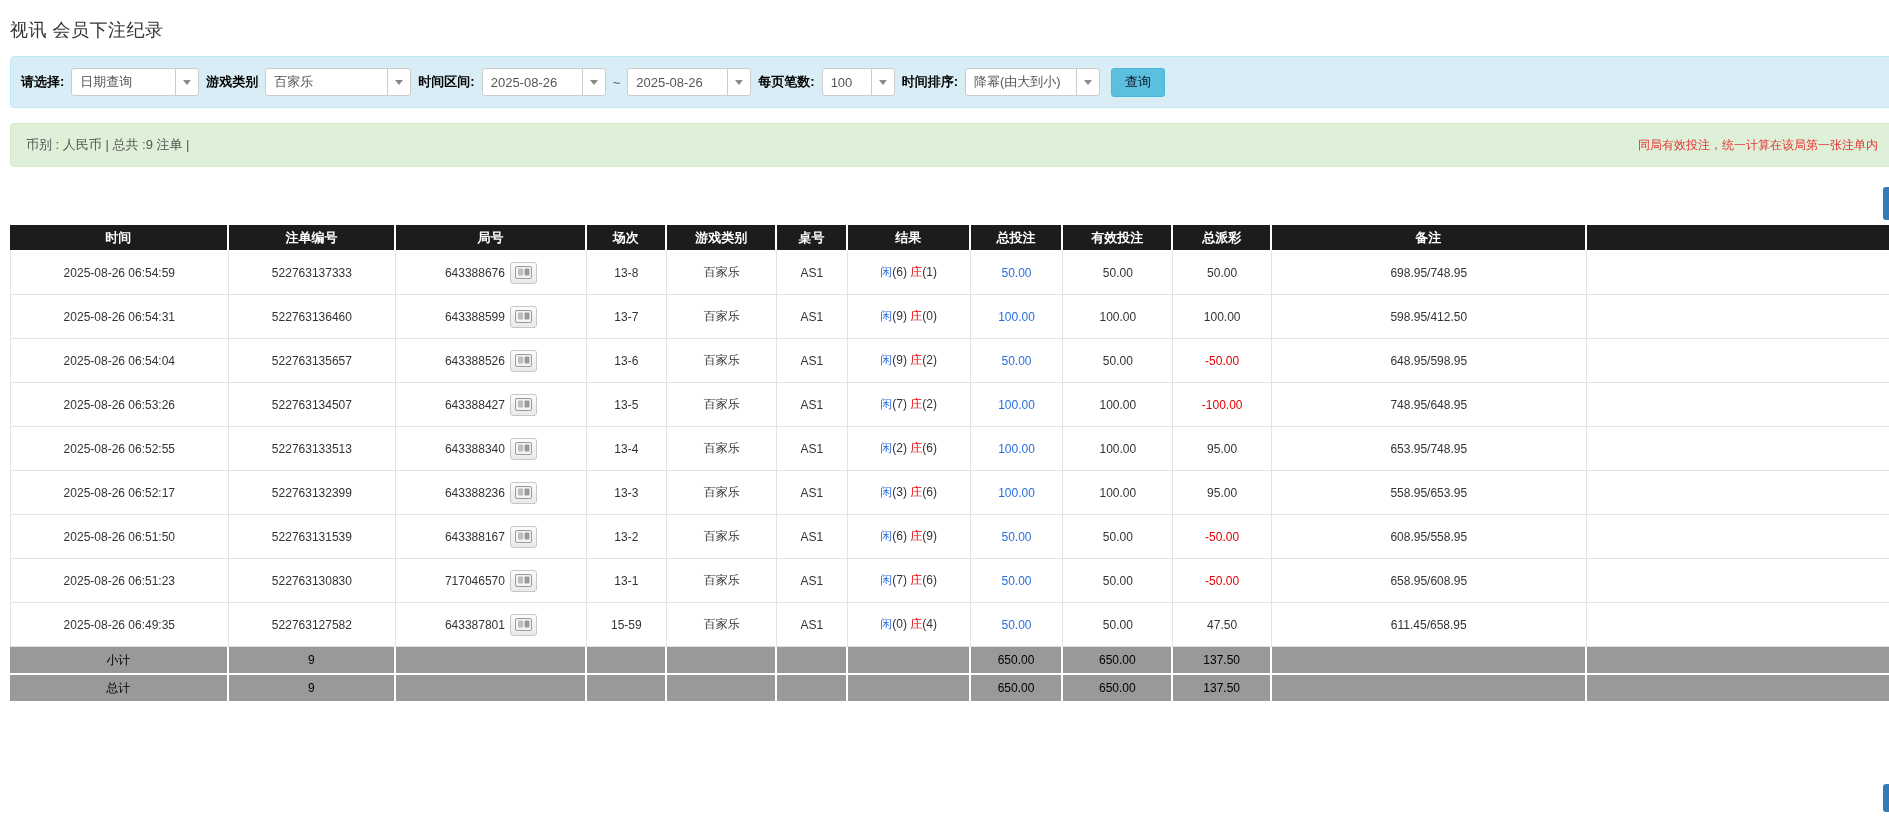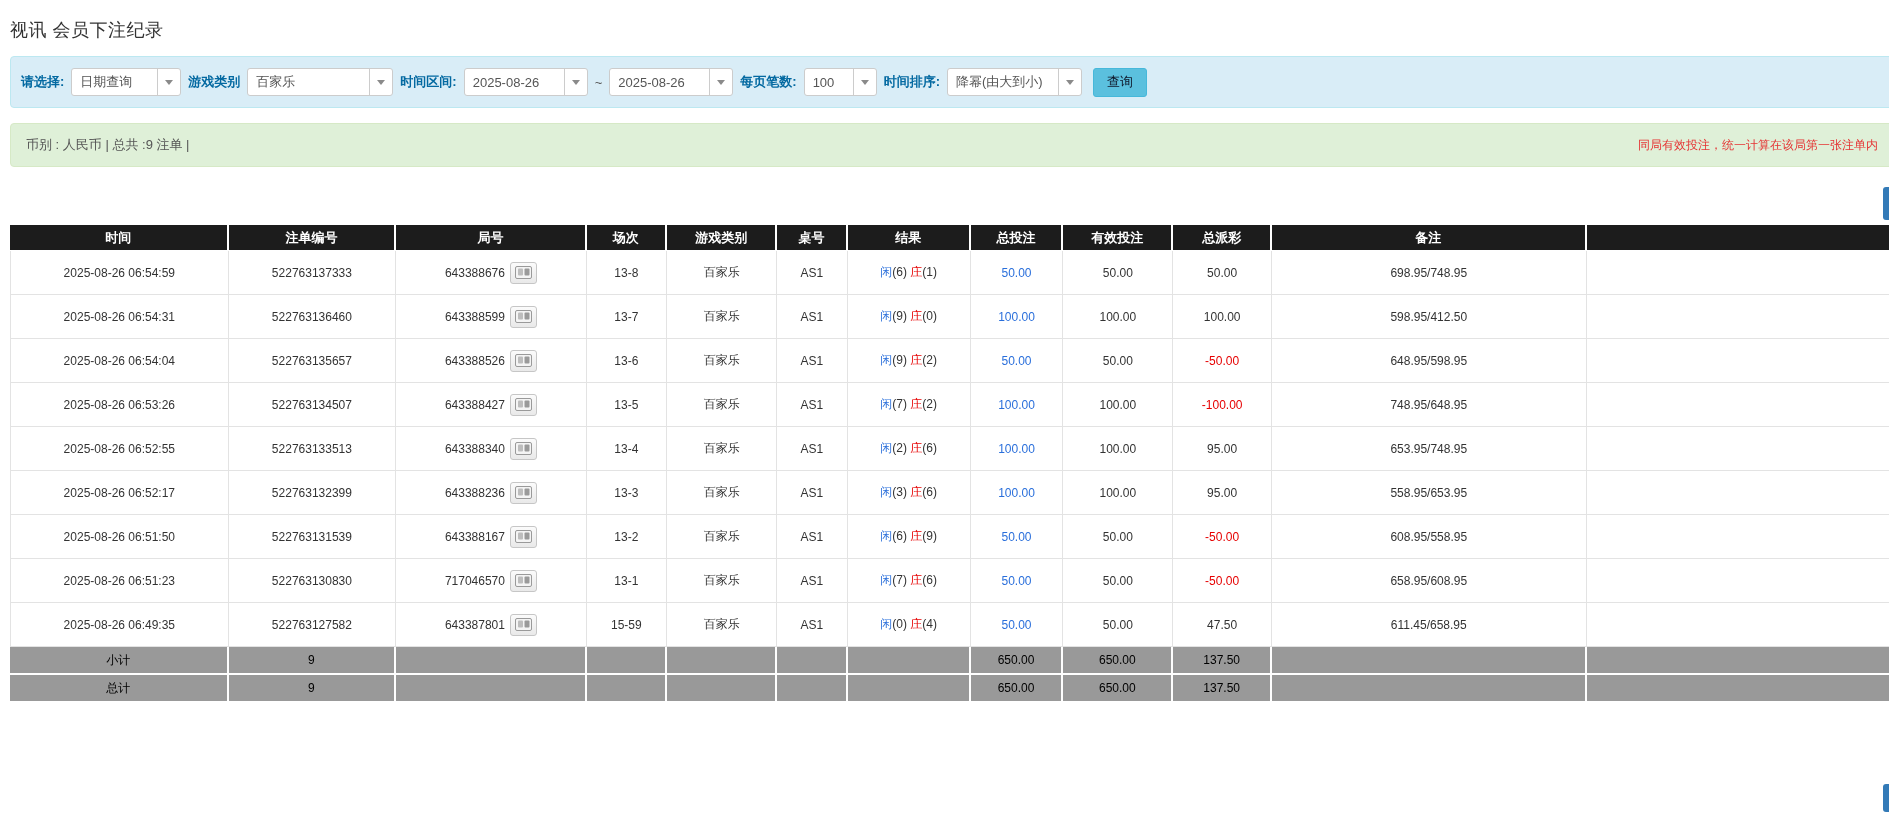--- a/index.html
+++ b/index.html
@@ -6,21 +6,21 @@
   html,body { width:1889px; height:826px; overflow:hidden; background:#fff;
     font-family:"Liberation Sans","DejaVu Sans",sans-serif; position:relative; }
   .content { width:1960px; padding-left:10px; position:relative; }
 
   .page-title { font-size:18px; font-weight:400; color:#333; padding-top:18px; letter-spacing:0.5px; }
 
   
   .filter-panel { margin-top:14px; width:1950px; height:52px; background:#d9edf7;
     border:1px solid #bce8f1; border-radius:4px; display:flex; align-items:center;
     padding:0 10px; gap:7px; }
-  .f-label { font-size:13px; font-weight:bold; color:#0369a1; white-space:nowrap; }
+  .f-label { font-size:13px; font-weight:bold; color:#000000; white-space:nowrap; }
   .sel { background:#fff; border:1px solid #ccc; border-radius:3px; height:28px;
     display:flex; align-items:center; cursor:pointer; }
   .sel .val { font-size:13px; color:#555; padding:0 8px; flex:1; white-space:nowrap; overflow:hidden; }
   .sel .caret { width:23px; align-self:stretch; border-left:1px solid #ccc;
     display:flex; align-items:center; justify-content:center; }
   .sel .caret i { width:0; height:0; border-left:4px solid transparent;
     border-right:4px solid transparent; border-top:5px solid #8a8a8a; }
   .tilde { font-size:13px; color:#555; }
   .btn-query { background:#5bc0de; border:1px solid #46b8da; color:#0f172a; font-size:13px;
     height:29px; padding:0 13px; border-radius:3px; cursor:pointer; margin-left:4px; }
@@ -58,21 +58,21 @@
 </style>
 </head>
 <body>
 
 <div class="content">
 
   <div class="page-title">视讯 会员下注纪录</div>
 
   <div class="filter-panel">
     <span class="f-label">请选择:</span>
-    <div class="sel" style="width:110px">
+    <div class="sel" style="width:128px">
       <span class="val">日期查询</span>
       <span class="caret">
           <i></i>
         </span>
     </div>
 
     <span class="f-label">游戏类别</span>
     <div class="sel" style="width:146px">
       <span class="val">百家乐</span>
       <span class="caret">

